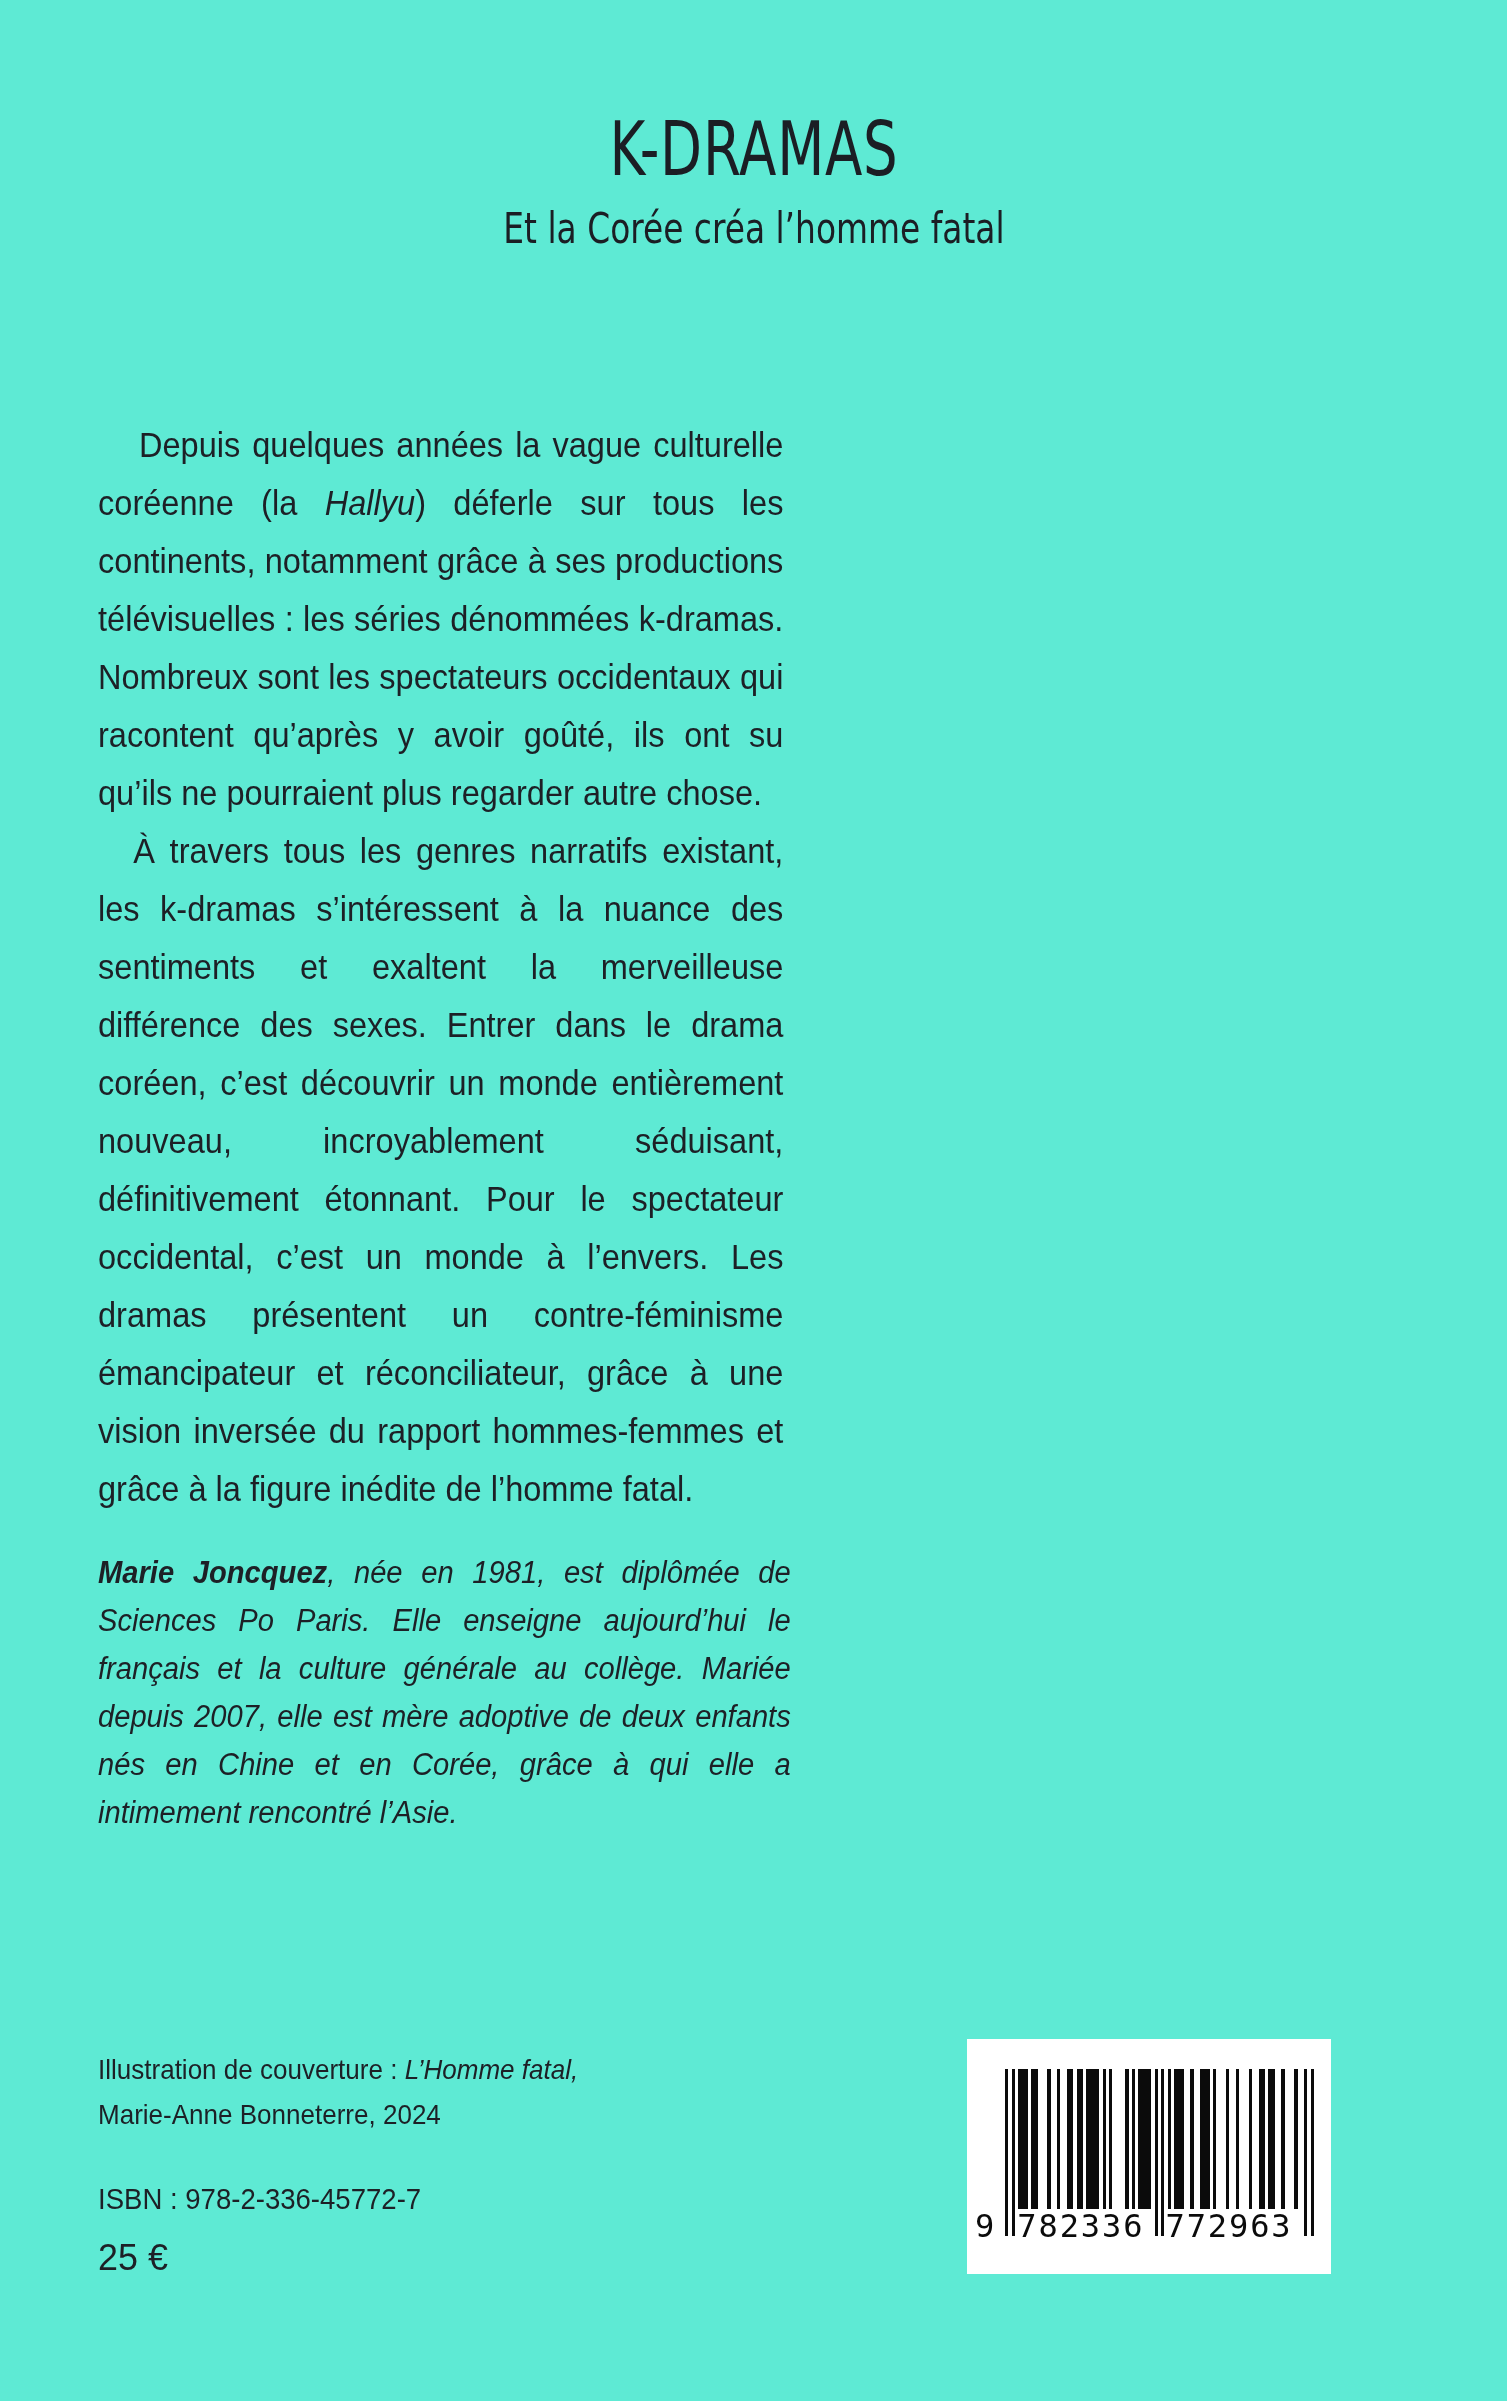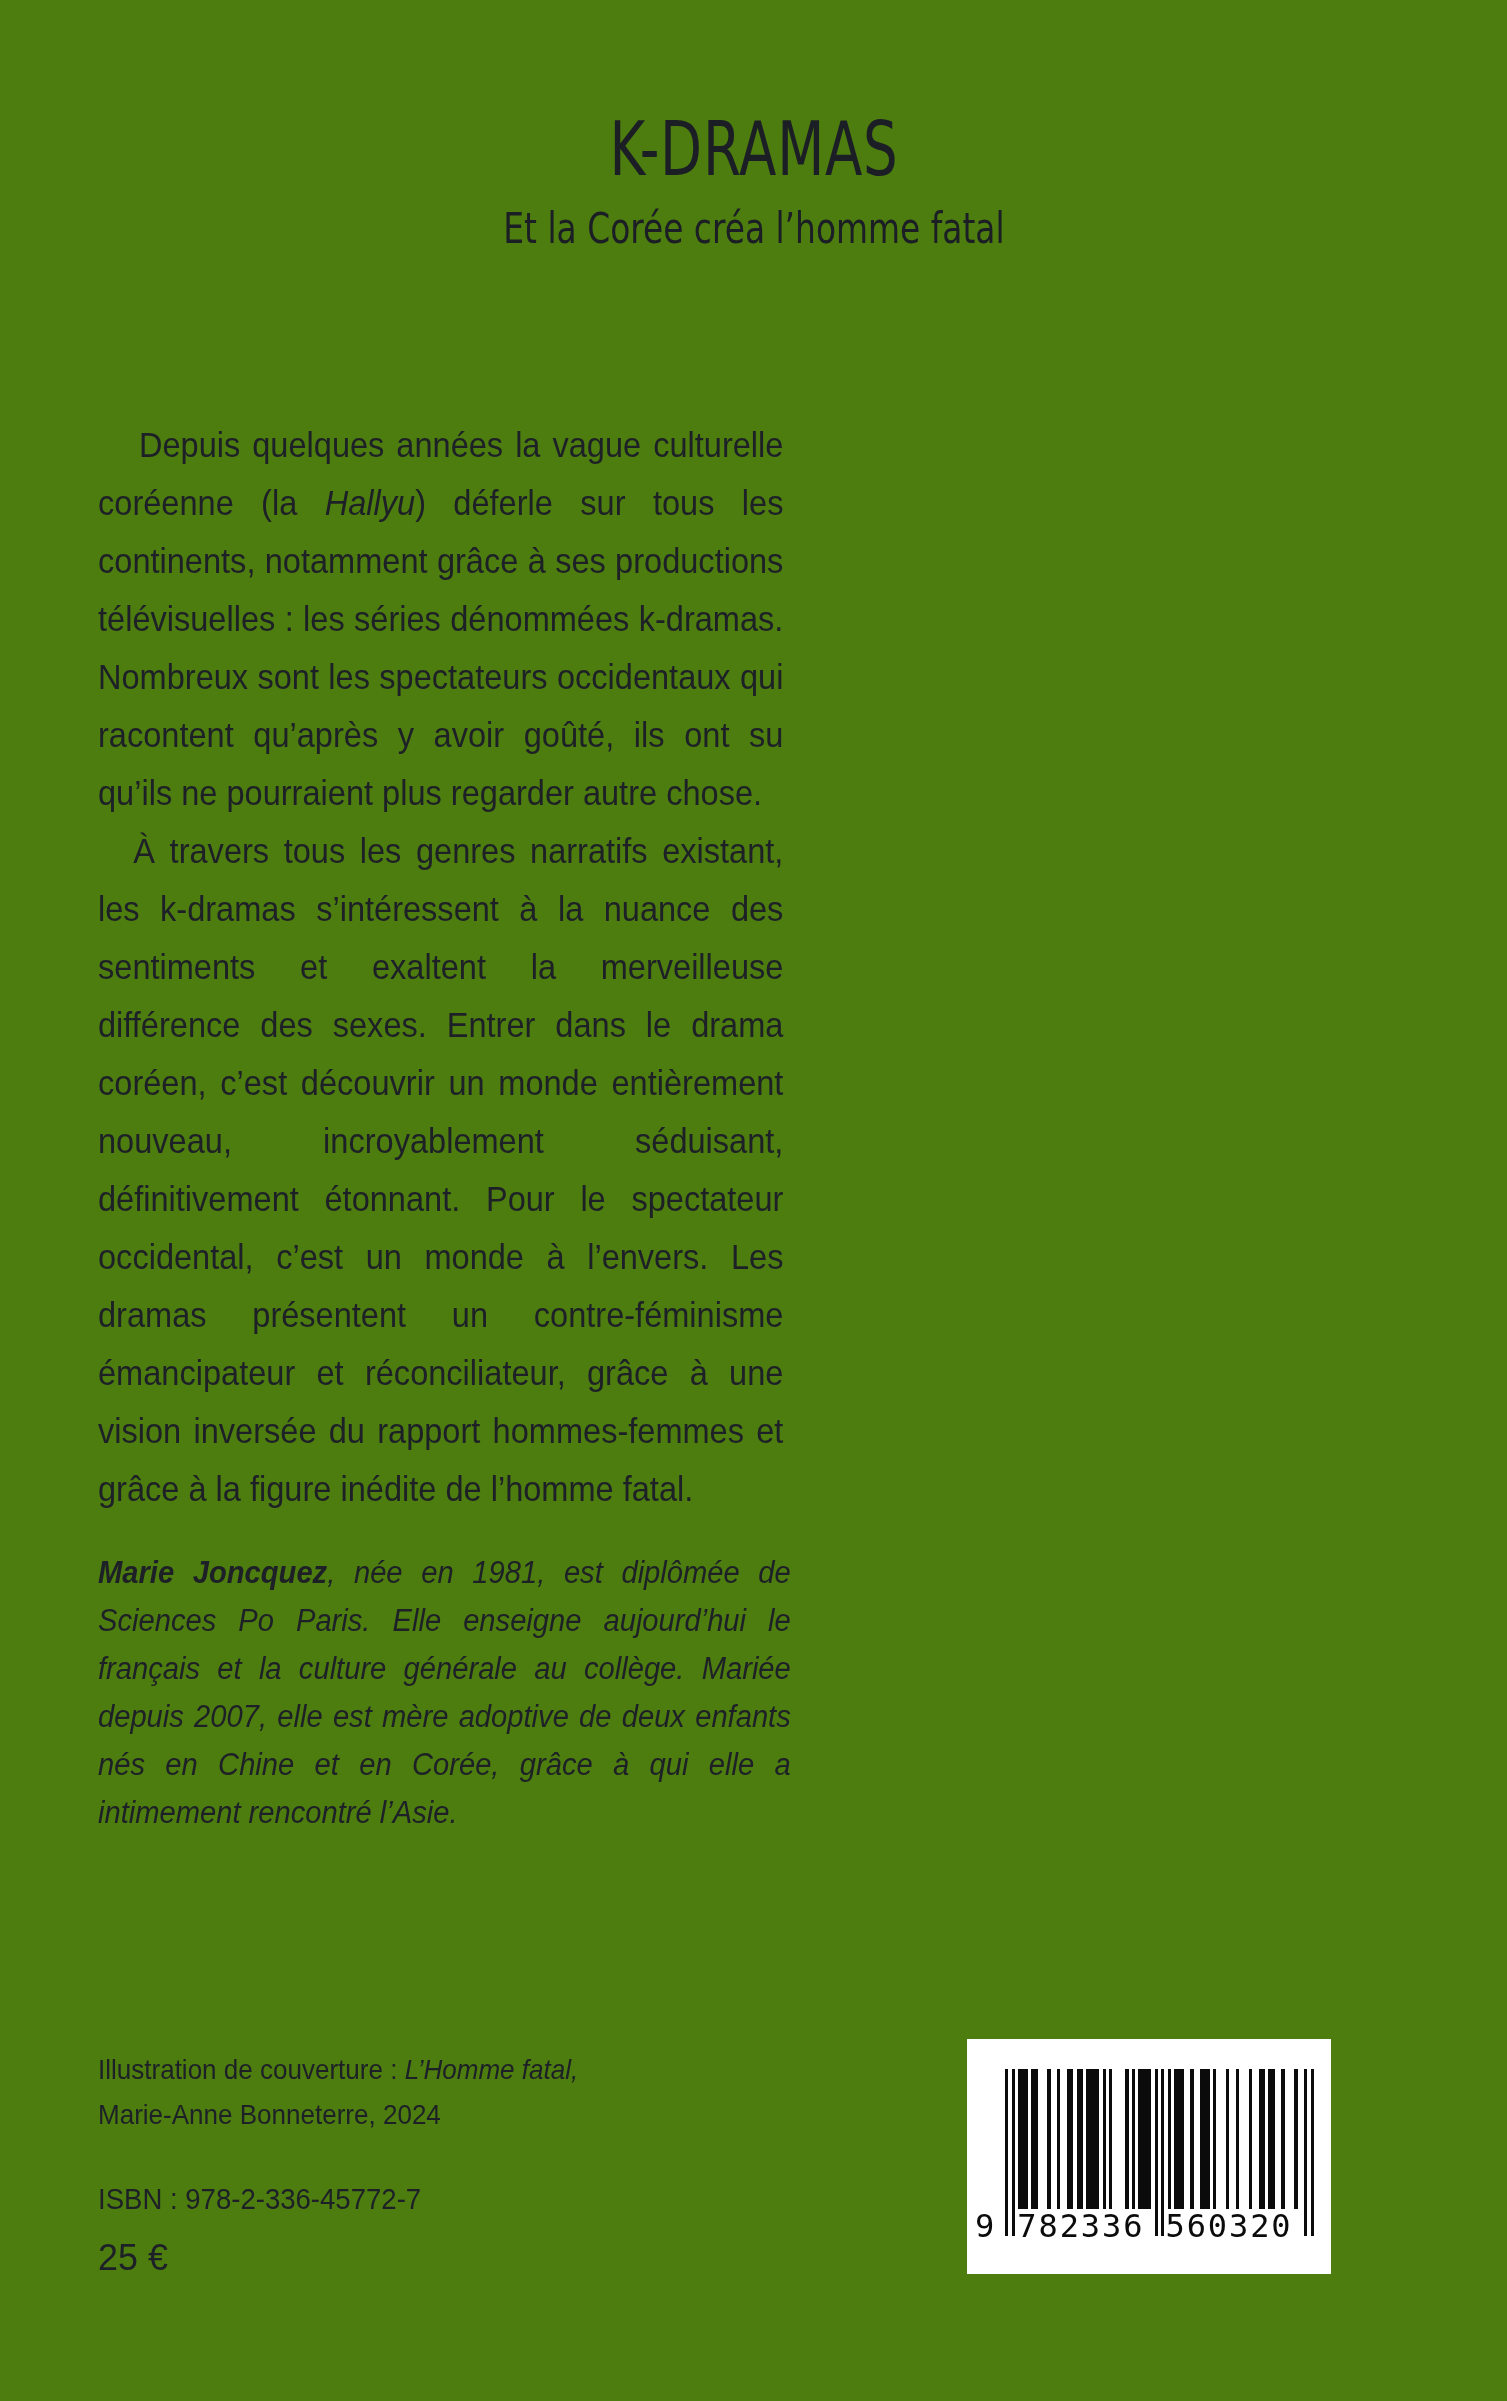--- a/index.html
+++ b/index.html
@@ -13,21 +13,21 @@
     font-family: "Liberation Sans", sans-serif;
     color: #1d2026;
     overflow: hidden;
     position: relative;
   }
 
   .page {
     position: relative;
     width: 1508px;
     height: 2402px;
-    background: #4d7c0f;
+    background: #5eead4;
   }
 
   
   .header {
     position: absolute;
     left: 0;
     top: 112px;
     width: 1508px;
     text-align: center;
   }
@@ -220,18 +220,18 @@
           <span style="left: 71.5789%; width: 1.05263%;"></span>
           <span style="left: 74.7368%; width: 1.05263%;"></span>
           <span style="left: 78.9474%; width: 1.05263%;"></span>
           <span style="left: 82.1053%; width: 2.10526%;"></span>
           <span style="left: 85.2632%; width: 2.10526%;"></span>
           <span style="left: 89.4737%; width: 1.05263%;"></span>
           <span style="left: 93.6842%; width: 1.05263%;"></span>
           <span class="guard" style="left: 96.8421%; width: 1.05263%;"></span>
           <span class="guard" style="left: 98.9474%; width: 1.05263%;"></span>
         </div>
-      <div class="barcode-digits">9 782336 560320</div>
+      <div class="barcode-digits">9 782336 772963</div>
     </div>
   </div>
 
 </div>
 
 
 </body></html>

